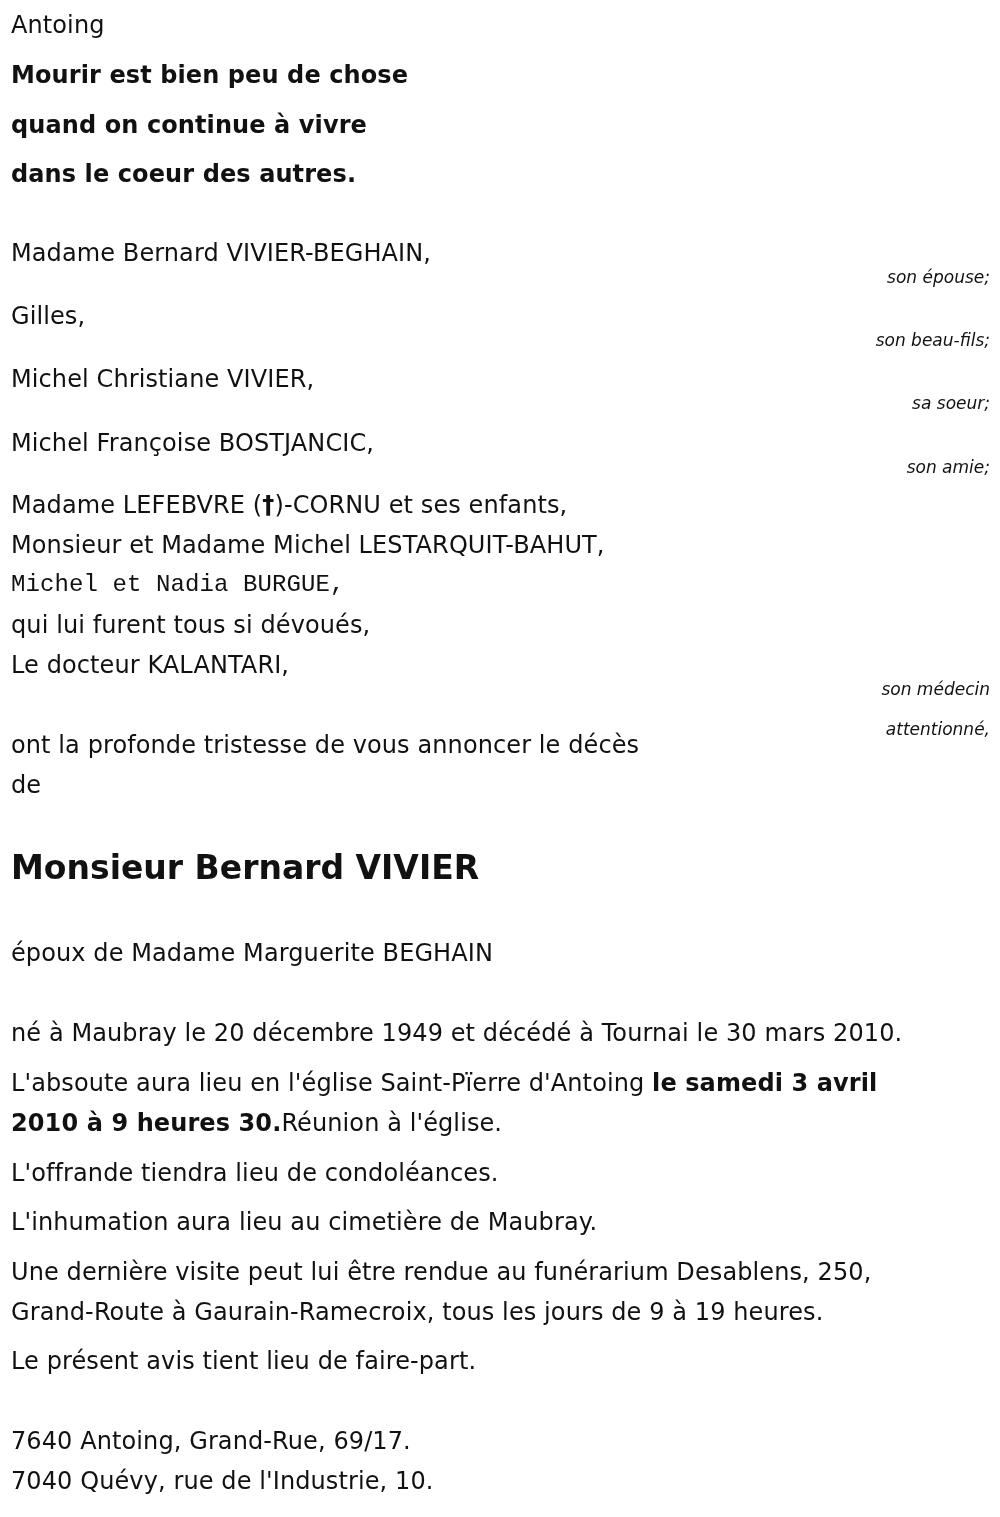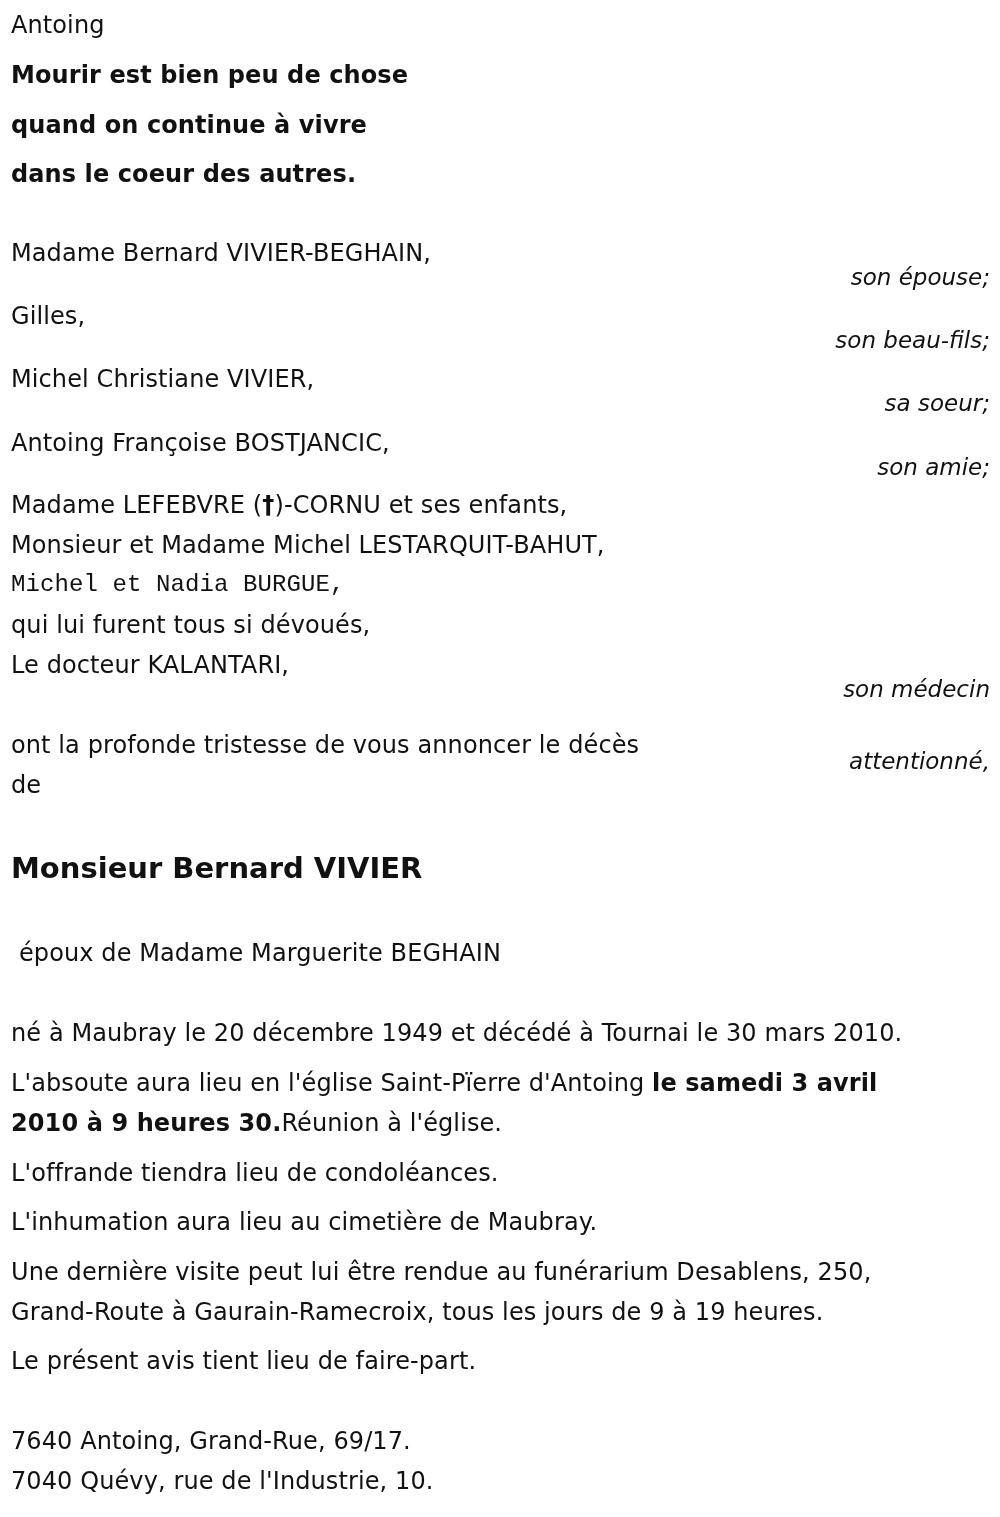--- a/index.html
+++ b/index.html
@@ -23,29 +23,29 @@
       line-height: 30px;
       font-size: 24px;
       letter-spacing: 0.1px;
     }
     .bold { font-weight: bold; }
     .rt {
       position: absolute;
       right: 10px;
       white-space: nowrap;
       font-style: italic;
-      font-size: 23px;
+      font-size: 17px;
       line-height: 30px;
       text-align: center;
     }
     .title {
       position: absolute;
       left: 11px;
       top: 846px;
-      font-size: 29px;
+      font-size: 33px;
       font-weight: bold;
       line-height: 44px;
       white-space: nowrap;
     }
     .cross { font-weight: bold; }
   </style>
 </head>
 <body>
 
 <div class="ln" style="top:10px;text-align:center;">Antoing</div>
@@ -55,38 +55,38 @@
 
 <div class="ln" style="top:238px;">Madame Bernard VIVIER-BEGHAIN,</div>
 <div class="rt" style="top:262px;">son épouse;</div>
 
 <div class="ln" style="top:301px;">Gilles,</div>
 <div class="rt" style="top:325px;">son beau-fils;</div>
 
 <div class="ln" style="top:364px;">Michel Christiane VIVIER,</div>
 <div class="rt" style="top:388px;">sa soeur;</div>
 
-<div class="ln" style="top:428px;">Antoing Françoise BOSTJANCIC,</div>
+<div class="ln" style="top:428px;">Michel Françoise BOSTJANCIC,</div>
 <div class="rt" style="top:452px;">son amie;</div>
 
 <div class="ln" style="top:490px;">
   <span>Madame LEFEBVRE (</span><span class="cross">†</span><span>)-CORNU et ses enfants,</span>
 </div>
 <div class="ln" style="top:530px;">Monsieur et Madame Michel LESTARQUIT-BAHUT,</div>
 <div class="ln" style="top:570px;font-family:Liberation Mono, monospace;">Michel et Nadia BURGUE,</div>
 <div class="ln" style="top:610px;">qui lui furent tous si dévoués,</div>
 <div class="ln" style="top:650px;text-align:center;">Le docteur KALANTARI,</div>
 <div class="rt" style="top:674px;font-style:italic;">son médecin</div>
-<div class="rt" style="top:714px;margin-top:32px;">attentionné,</div>
+<div class="rt" style="top:714px;">attentionné,</div>
 
 <div class="ln" style="top:730px;">ont la profonde tristesse de vous annoncer le décès</div>
 <div class="ln" style="top:770px;">de</div>
 
 <div class="title">Monsieur Bernard VIVIER</div>
-<div class="ln" style="top:938px;margin-left:8px;">époux de Madame Marguerite BEGHAIN</div>
+<div class="ln" style="top:938px;">époux de Madame Marguerite BEGHAIN</div>
 
 <div class="ln" style="top:1018px;">né à Maubray le 20 décembre 1949 et décédé à Tournai le 30 mars 2010.</div>
 <div class="ln" style="top:1068px;">
   <span>L'absoute aura lieu en l'église Saint-Pïerre d'Antoing </span><span class="bold">le samedi 3 avril</span>
 </div>
 <div class="ln" style="top:1108px;">
   <span class="bold">2010 à 9 heures 30.</span><span>Réunion à l'église.</span>
 </div>
 <div class="ln" style="top:1158px;">L'offrande tiendra lieu de condoléances.</div>
 <div class="ln" style="top:1207px;">L'inhumation aura lieu au cimetière de Maubray.</div>

